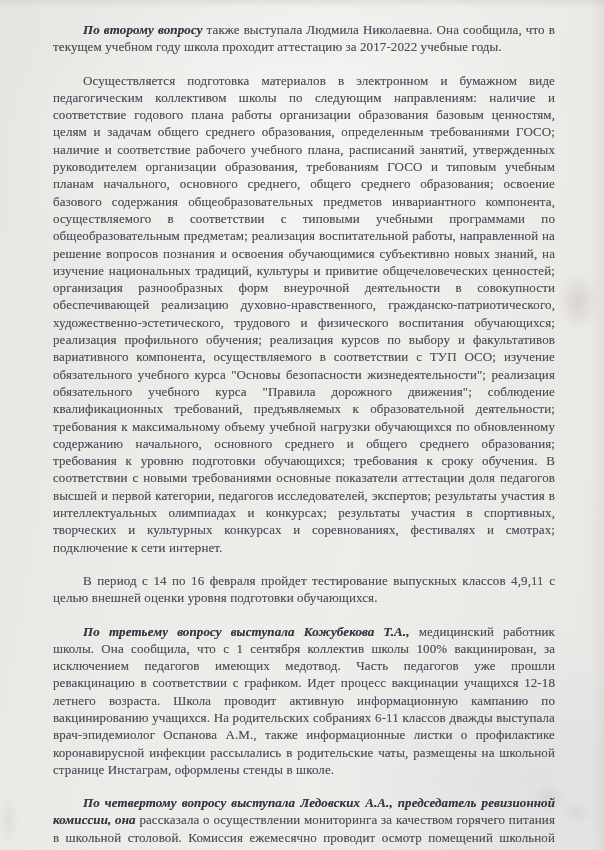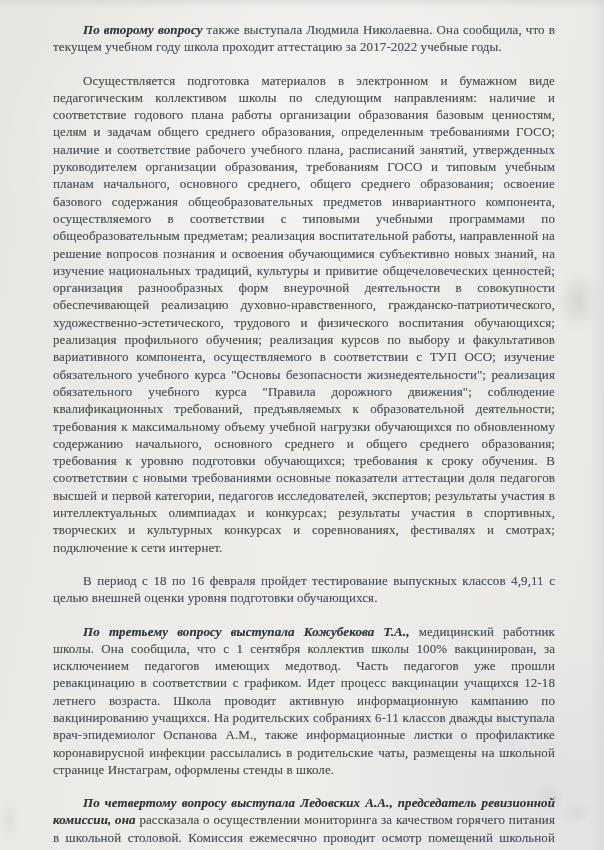--- a/index.html
+++ b/index.html
@@ -80,17 +80,17 @@
 
 <div class="page">
   <div class="artifact edge-top"></div>
   <div class="artifact edge-right"></div>
   <div class="artifact smudge-right"></div>
   <div class="artifact smudge-bottom-right"></div>
   <div class="artifact shade-left"></div>
   <div class="text-block">
       <p><span class="bold-italic">По второму вопросу</span><span class="normal"> также выступала Людмила Николаевна. Она сообщила, что в текущем учебном году школа проходит аттестацию за 2017-2022 учебные годы.</span></p>
       <p><span class="normal">Осуществляется подготовка материалов в электронном и бумажном виде педагогическим коллективом школы по следующим направлениям: наличие и соответствие годового плана работы организации образования базовым ценностям, целям и задачам общего среднего образования, определенным требованиями ГОСО; наличие и соответствие рабочего учебного плана, расписаний занятий, утвержденных руководителем организации образования, требованиям ГОСО и типовым учебным планам начального, основного среднего, общего среднего образования; освоение базового содержания общеобразовательных предметов инвариантного компонента, осуществляемого в соответствии с типовыми учебными программами по общеобразовательным предметам; реализация воспитательной работы, направленной на решение вопросов познания и освоения обучающимися субъективно новых знаний, на изучение национальных традиций, культуры и привитие общечеловеческих ценностей; организация разнообразных форм внеурочной деятельности в совокупности обеспечивающей реализацию духовно-нравственного, гражданско-патриотического, художественно-эстетического, трудового и физического воспитания обучающихся; реализация профильного обучения; реализация курсов по выбору и факультативов вариативного компонента, осуществляемого в соответствии с ТУП ОСО; изучение обязательного учебного курса "Основы безопасности жизнедеятельности"; реализация обязательного учебного курса "Правила дорожного движения"; соблюдение квалификационных требований, предъявляемых к образовательной деятельности; требования к максимальному объему учебной нагрузки обучающихся по обновленному содержанию начального, основного среднего и общего среднего образования; требования к уровню подготовки обучающихся; требования к сроку обучения. В соответствии с новыми требованиями основные показатели аттестации доля педагогов высшей и первой категории, педагогов исследователей, экспертов; результаты участия в интеллектуальных олимпиадах и конкурсах; результаты участия в спортивных, творческих и культурных конкурсах и соревнованиях, фестивалях и смотрах; подключение к сети интернет.</span></p>
-      <p><span class="normal">В период с 18 по 16 февраля пройдет тестирование выпускных классов 4,9,11 с целью внешней оценки уровня подготовки обучающихся.</span></p>
+      <p><span class="normal">В период с 14 по 16 февраля пройдет тестирование выпускных классов 4,9,11 с целью внешней оценки уровня подготовки обучающихся.</span></p>
       <p><span class="bold-italic">По третьему вопросу выступала Кожубекова Т.А.,</span><span class="normal"> медицинский работник школы. Она сообщила, что с 1 сентября коллектив школы 100% вакцинирован, за исключением педагогов имеющих медотвод. Часть педагогов уже прошли ревакцинацию в соответствии с графиком. Идет процесс вакцинации учащихся 12-18 летнего возраста. Школа проводит активную информационную кампанию по вакцинированию учащихся. На родительских собраниях 6-11 классов дважды выступала врач-эпидемиолог Оспанова А.М., также информационные листки о профилактике коронавирусной инфекции рассылались в родительские чаты, размещены на школьной странице Инстаграм, оформлены стенды в школе.</span></p>
       <p><span class="bold-italic">По четвертому вопросу выступала Ледовских А.А., председатель ревизионной комиссии, она</span><span class="normal"> рассказала о осуществлении мониторинга за качеством горячего питания в школьной столовой. Комиссия ежемесячно проводит осмотр помещений школьной столовой, визуальный осмотр приготовленных блюд, состояние пищеблока, наличие меню и его сменности, заполнение табелей питания и листков предзаказа учащихся, график питания. Она отметила, что школа своевременно реагирует на поступающие сигналы родительской общественности. В целом, работа школы по обеспечению качественным питанием в первом полугодии 2021-2022 учебного года на хорошем уровне.</span></p>
     </div>
 </div>
 
 </body></html>

